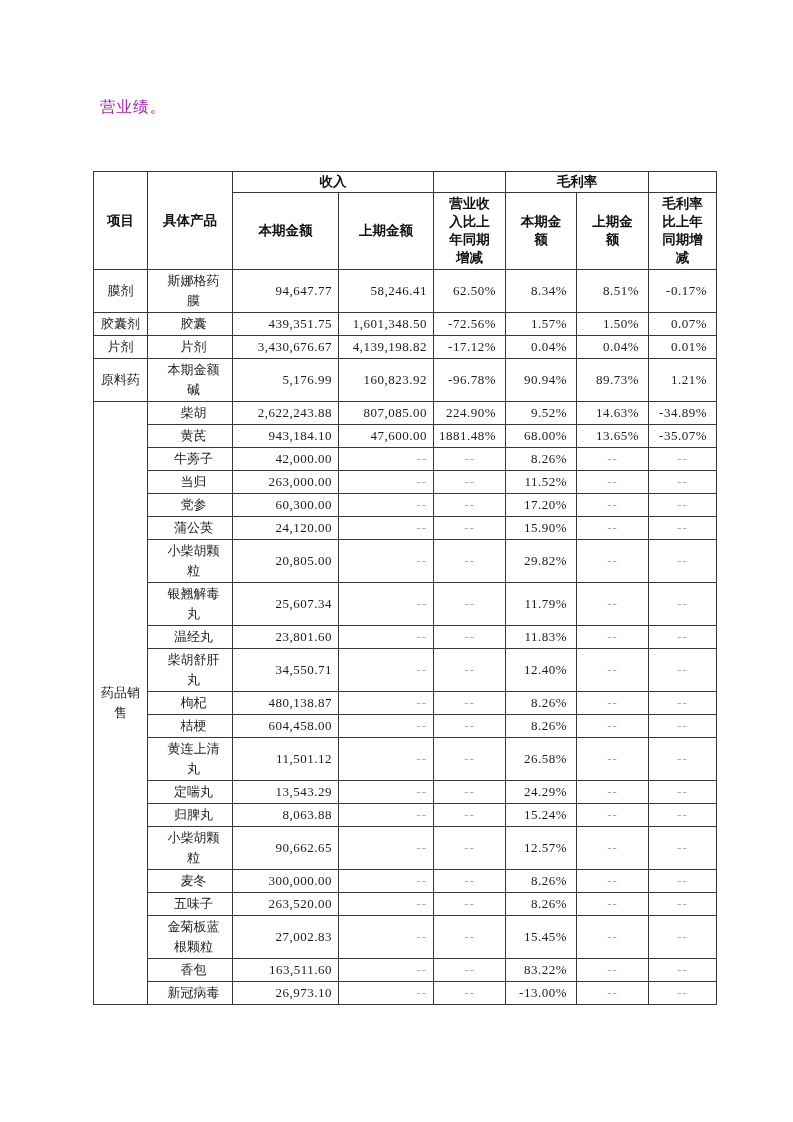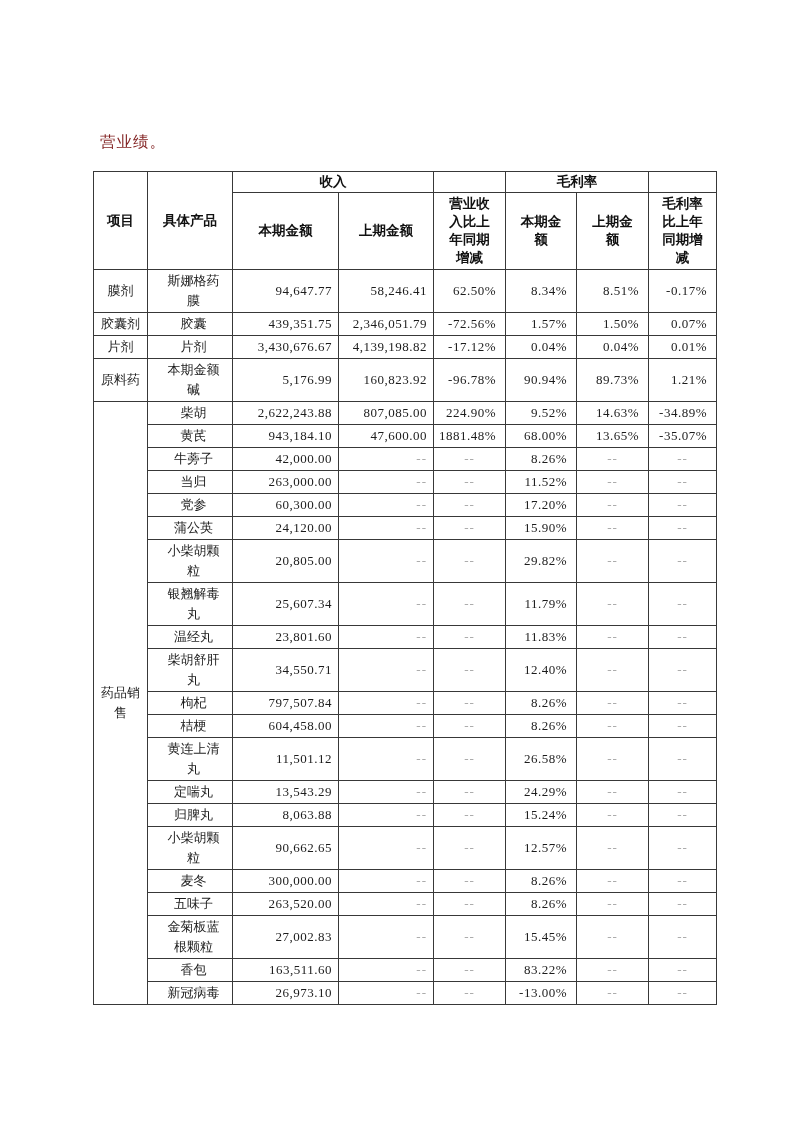--- a/index.html
+++ b/index.html
@@ -11,23 +11,22 @@
     background: #ffffff;
     font-family: "Liberation Serif", "DejaVu Serif", serif;
     color: #1a1a1a;
     overflow: hidden;
   }
   .para {
     position: absolute;
     font-size: 15.5px;
     line-height: 20px;
     letter-spacing: 1px;
-    color: #7f1d1d;
+    color: #a21caf;
     white-space: nowrap;
-    margin-top: 35px;
   }
   .para-tail { left: 100px; top: 97px; }
   .para-caption { left: 152px; top: 142px; }
 
   table.report {
     position: absolute;
     left: 93px;
     top: 171px;
     width: 623px;
     border-collapse: collapse;
@@ -133,21 +132,21 @@
           <td class="c-num">58,246.41</td>
           <td class="c-pct">62.50%</td>
           <td class="c-pct">8.34%</td>
           <td class="c-pct">8.51%</td>
           <td class="c-pct">-0.17%</td>
         </tr>
         <tr class="drow">
           <td class="c-item">胶囊剂</td>
           <td class="c-product">胶囊</td>
           <td class="c-num">439,351.75</td>
-          <td class="c-num">2,346,051.79</td>
+          <td class="c-num">1,601,348.50</td>
           <td class="c-pct">-72.56%</td>
           <td class="c-pct">1.57%</td>
           <td class="c-pct">1.50%</td>
           <td class="c-pct">0.07%</td>
         </tr>
         <tr class="drow">
           <td class="c-item">片剂</td>
           <td class="c-product">片剂</td>
           <td class="c-num">3,430,676.67</td>
           <td class="c-num">4,139,198.82</td>
@@ -257,21 +256,21 @@
 丸</td>
           <td class="c-num">34,550.71</td>
           <td class="c-num dash">--</td>
           <td class="c-pct dash">--</td>
           <td class="c-pct">12.40%</td>
           <td class="c-pct dash">--</td>
           <td class="c-pct dash">--</td>
         </tr>
         <tr class="drow">
           <td class="c-product">枸杞</td>
-          <td class="c-num">797,507.84</td>
+          <td class="c-num">480,138.87</td>
           <td class="c-num dash">--</td>
           <td class="c-pct dash">--</td>
           <td class="c-pct">8.26%</td>
           <td class="c-pct dash">--</td>
           <td class="c-pct dash">--</td>
         </tr>
         <tr class="drow">
           <td class="c-product">桔梗</td>
           <td class="c-num">604,458.00</td>
           <td class="c-num dash">--</td>

